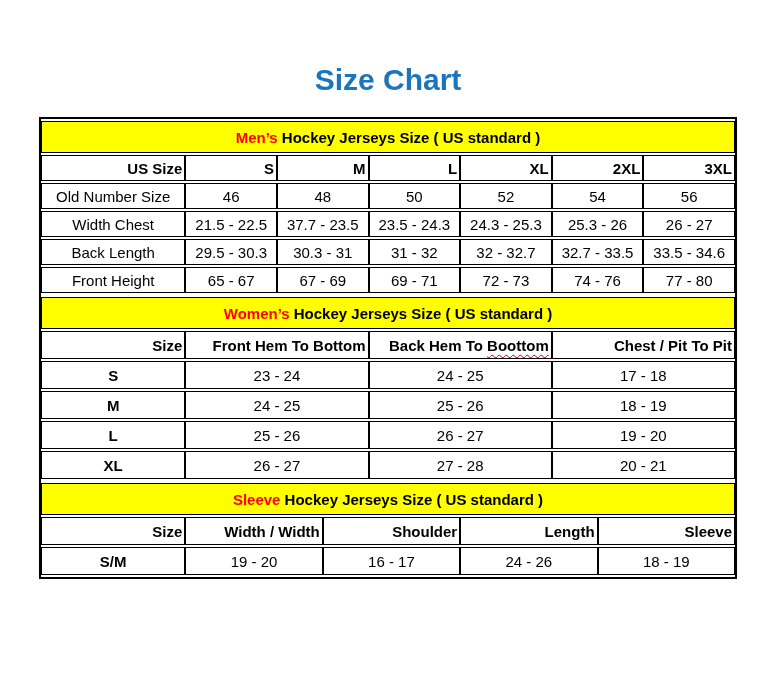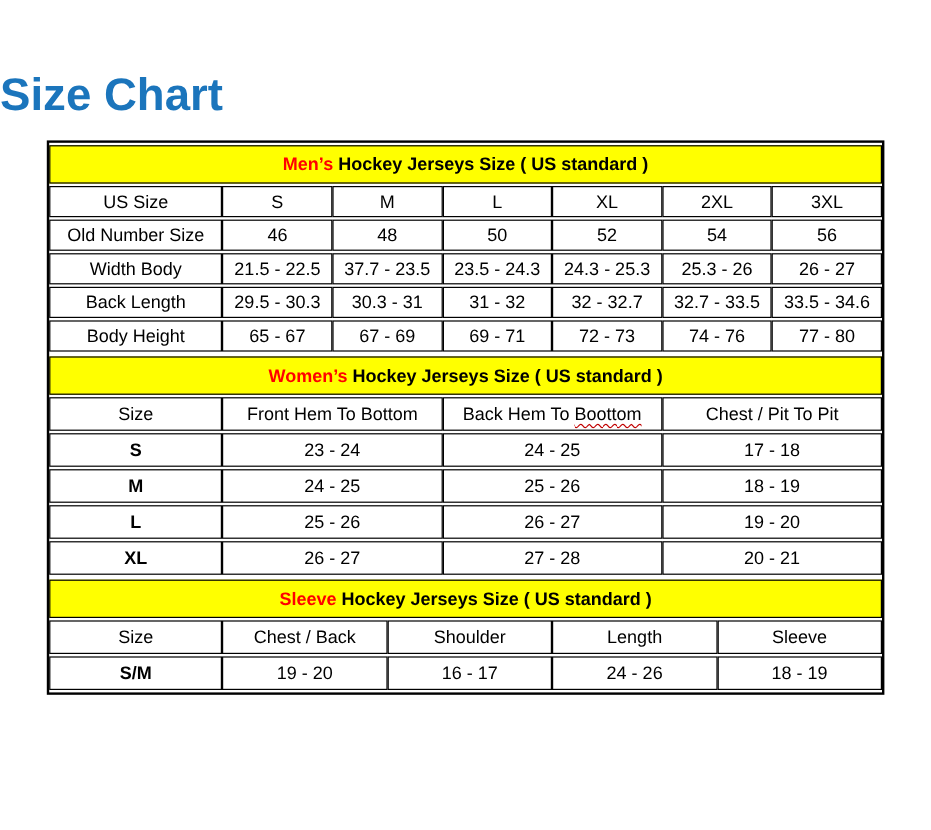--- a/index.html
+++ b/index.html
@@ -9,41 +9,41 @@
     --title-blue:#1B75BC;
     --squiggle:#C00000;
   }
   html,body{margin:0;padding:0;}
   body{
     width:776px;height:692px;background:#ffffff;overflow:hidden;
     font-family:"Liberation Sans", sans-serif;color:#000;
   }
   .page-title{
     margin:0;padding-top:60px;height:40px;line-height:40px;
-    text-align:left;font-size:38px;font-weight:bold;color:var(--title-blue);
+    text-align:center;font-size:30px;font-weight:bold;color:var(--title-blue);
   }
   .chart{
     width:694px;margin:17px auto 0 auto;
     border:2px solid var(--border-col);background:#ffffff;
   }
   table.size-table{
     width:100%;table-layout:fixed;
     border-collapse:separate;border-spacing:0 2px;
   }
   table.size-table th, table.size-table td{
     border:1px solid var(--border-col);
     text-align:center;vertical-align:middle;
     padding:0 2px;font-size:15px;overflow:hidden;white-space:nowrap;
   }
   td.band{
     background:var(--band-bg);
     font-weight:bold;font-size:17px;height:30px;
   }
   td.band .accent{color:var(--accent-red);}
-  tr.head th{font-weight:normal;}
+  tr.head th{font-weight:bold;text-align:right;}
   .t-mens th, .t-mens td{height:24px;margin-top:11px;}
   .t-womens th, .t-womens td{height:26px;}
   .t-youth th, .t-youth td{height:26px;}
   .t-mens td.band, .t-womens td.band, .t-youth td.band{height:30px;}
   td.row-label-bold{font-weight:bold;}
   .squiggle{
     text-decoration-line:underline;
     text-decoration-style:wavy;
     text-decoration-color:var(--squiggle);
     text-decoration-thickness:1px;
@@ -82,39 +82,39 @@
           <tr>
             <td>Old Number Size</td>
             <td>46</td>
             <td>48</td>
             <td>50</td>
             <td>52</td>
             <td>54</td>
             <td>56</td>
           </tr>
           <tr>
-            <td>Width Body</td>
+            <td>Width Chest</td>
             <td>21.5 - 22.5</td>
             <td>37.7 - 23.5</td>
             <td>23.5 - 24.3</td>
             <td>24.3 - 25.3</td>
             <td>25.3 - 26</td>
             <td>26 - 27</td>
           </tr>
           <tr>
             <td>Back Length</td>
             <td>29.5 - 30.3</td>
             <td>30.3 - 31</td>
             <td>31 - 32</td>
             <td>32 - 32.7</td>
             <td>32.7 - 33.5</td>
             <td>33.5 - 34.6</td>
           </tr>
           <tr>
-            <td>Body Height</td>
+            <td>Front Height</td>
             <td>65 - 67</td>
             <td>67 - 69</td>
             <td>69 - 71</td>
             <td>72 - 73</td>
             <td>74 - 76</td>
             <td>77 - 80</td>
           </tr>
         </tbody>
       </table>
     <table class="size-table t-womens">
@@ -167,21 +167,21 @@
           <col style="width: 19.8%;">
           <col style="width: 19.8%;">
           <col style="width: 19.8%;">
         </colgroup>
         <tbody>
           <tr>
             <td class="band" colspan="5"><span class="accent">Sleeve</span><span> Hockey Jerseys Size ( US standard )</span></td>
           </tr>
           <tr class="head">
             <th>Size</th>
-            <th>Chest / Back</th>
+            <th>Width / Width</th>
             <th>Shoulder</th>
             <th>Length</th>
             <th>Sleeve</th>
           </tr>
           <tr>
             <td class="row-label-bold">S/M</td>
             <td>19 - 20</td>
             <td>16 - 17</td>
             <td>24 - 26</td>
             <td>18 - 19</td>

